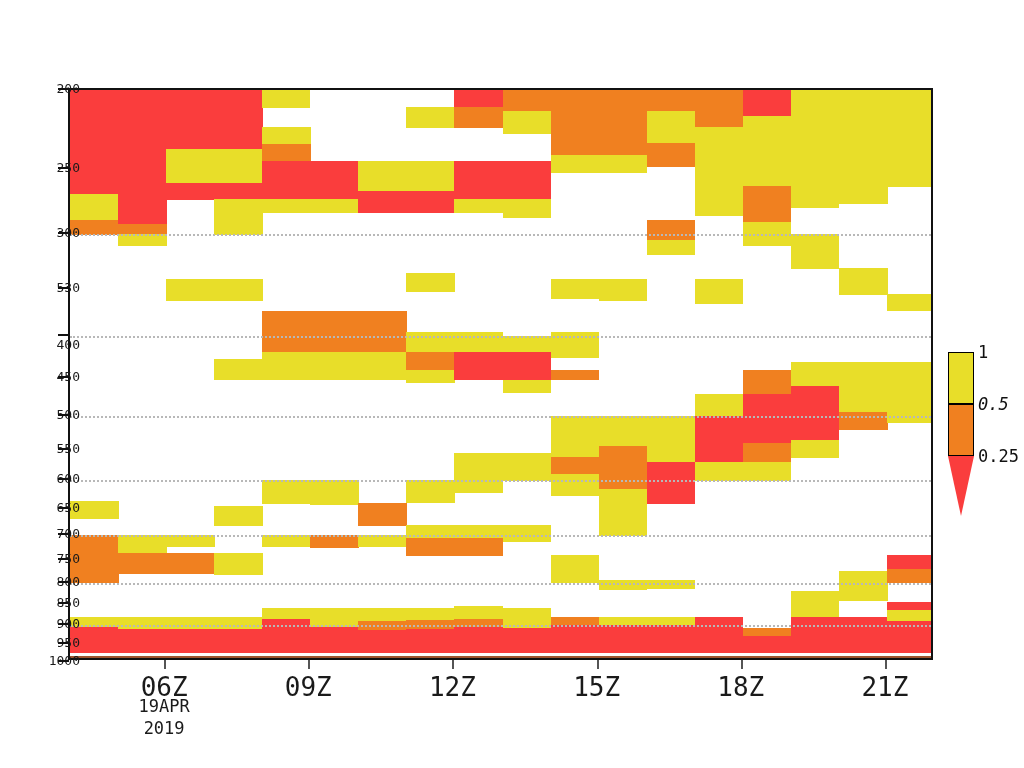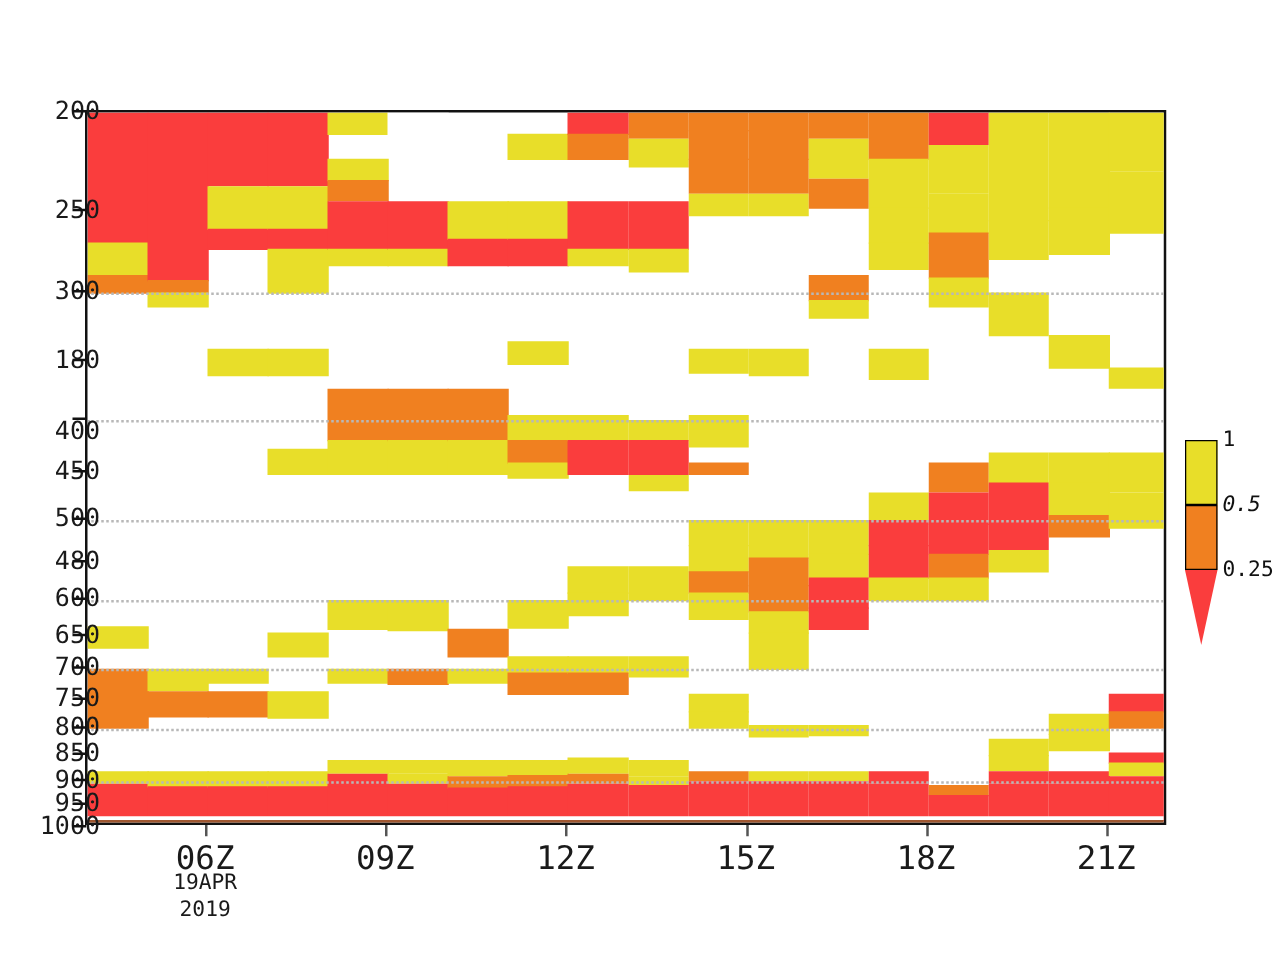--- a/index.html
+++ b/index.html
@@ -15,21 +15,21 @@
   .plot-frame{position:absolute;left:68px;top:88px;width:865px;height:572px;
               border:2px solid #111;box-sizing:border-box;background:#fff;overflow:hidden;}
   .cells,.grid-layer,.terrain{position:absolute;left:0;top:0;width:100%;height:100%;}
   .cell{position:absolute;}
   .gline{position:absolute;left:0;width:100%;height:0;
          border-top:2px dotted #b8b8b8;}
   .terrain-band{position:absolute;left:0;width:100%;background:#9E5630;}
   .terrain-top{position:absolute;left:0;width:100%;height:3px;background:#ffffff;}
 
   
-  .ylab{position:absolute;right:944px;font-size:20px;color:#1a1a1a;
+  .ylab{position:absolute;right:944px;font-size:13px;color:#1a1a1a;
         text-align:right;white-space:nowrap;transform:translateY(-50%);}
   .ytick{position:absolute;left:58px;width:11px;height:0;border-top:2px solid #111;}
 
   
   .xtick{position:absolute;top:660px;width:0;height:9px;border-left:2px solid #555;}
   .xlab{position:absolute;top:672px;font-size:26px;color:#1a1a1a;
         transform:translateX(-50%);white-space:nowrap;}
   .xsub{position:absolute;font-size:17px;color:#1a1a1a;
         transform:translateX(-50%);white-space:nowrap;text-align:center;}
   .xtitle{position:absolute;left:0;top:726px;width:790px;text-align:center;
@@ -270,29 +270,29 @@
       </div>
   </div>
 
   <div id="yaxis-layer">
       <div class="ylab" style="top: 88px;">200</div>
       <div class="ytick" style="top: 88px;"></div>
       <div class="ylab" style="top: 167.306px;">250</div>
       <div class="ytick" style="top: 167.306px;"></div>
       <div class="ylab" style="top: 232.104px;">300</div>
       <div class="ytick" style="top: 232.104px;"></div>
-      <div class="ylab" style="top: 286.889px;">180</div>
+      <div class="ylab" style="top: 286.889px;">530</div>
       <div class="ytick" style="top: 286.889px;"></div>
       <div class="ylab" style="top: 334.347px; margin-top: 10px;">400</div>
       <div class="ytick" style="top: 334.347px;"></div>
       <div class="ylab" style="top: 376.208px;">450</div>
       <div class="ytick" style="top: 376.208px;"></div>
       <div class="ylab" style="top: 413.653px;">500</div>
       <div class="ytick" style="top: 413.653px;"></div>
-      <div class="ylab" style="top: 447.527px;">480</div>
+      <div class="ylab" style="top: 447.527px;">550</div>
       <div class="ytick" style="top: 447.527px;"></div>
       <div class="ylab" style="top: 478.451px;">600</div>
       <div class="ytick" style="top: 478.451px;"></div>
       <div class="ylab" style="top: 506.898px;">650</div>
       <div class="ytick" style="top: 506.898px;"></div>
       <div class="ylab" style="top: 533.236px;">700</div>
       <div class="ytick" style="top: 533.236px;"></div>
       <div class="ylab" style="top: 557.757px;">750</div>
       <div class="ytick" style="top: 557.757px;"></div>
       <div class="ylab" style="top: 580.694px;">800</div>

